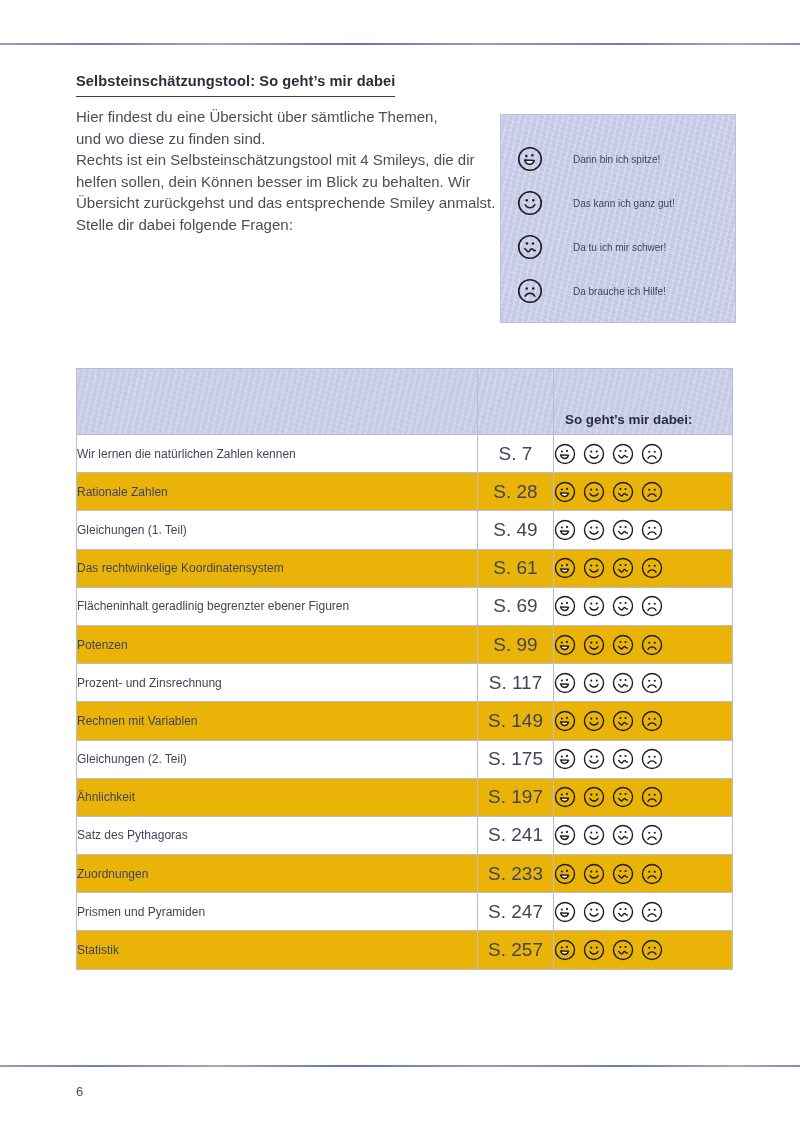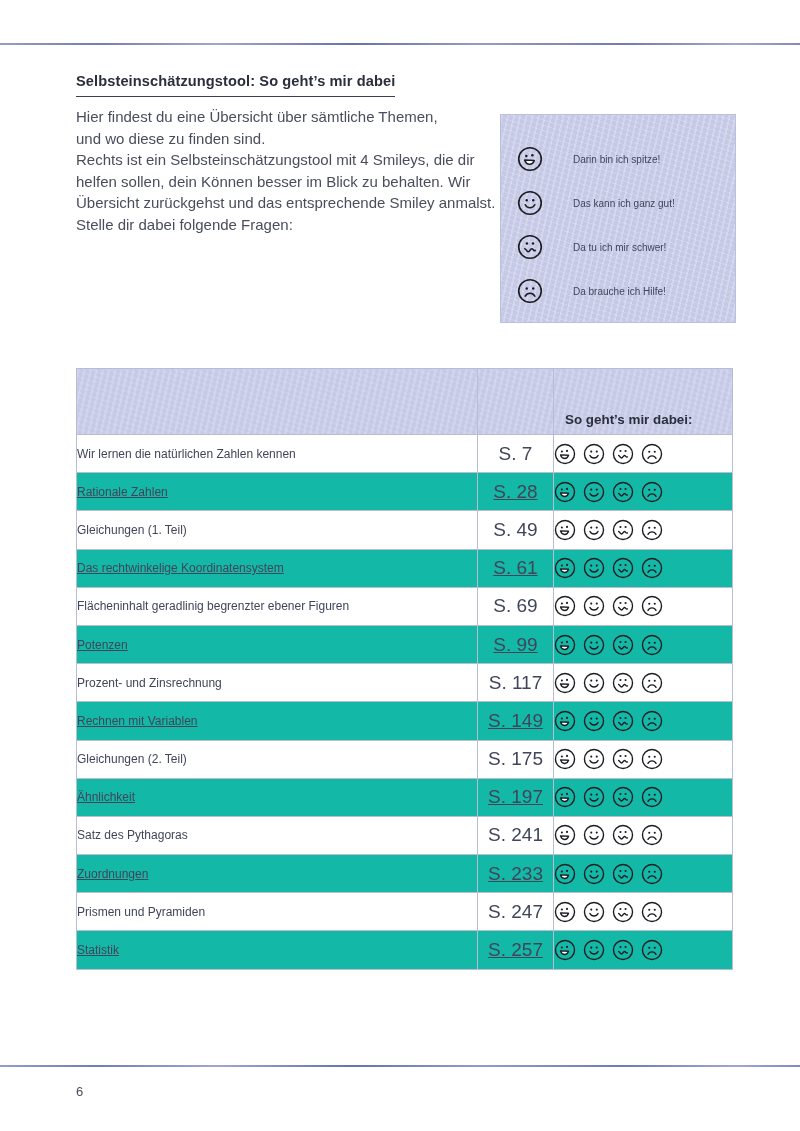--- a/index.html
+++ b/index.html
@@ -127,21 +127,21 @@
     text-align: left;
     padding: 0 0 7px 11px;
     font-size: 13.4px;
     font-weight: bold;
     color: #2b2f3d;
     white-space: nowrap;
   }
 
   tbody tr { height: 38.2px; }
   tbody tr.odd td { background: #ffffff; }
-  tbody tr.even td { background: #14b8a6; text-decoration: underline; }
+  tbody tr.even td { background: #eab308; }
 
   td.cell-title {
     padding-left: 11px;
     font-size: 12px;
     color: #41455a;
     white-space: nowrap;
   }
   td.cell-page {
     text-align: center;
     font-size: 19px;

